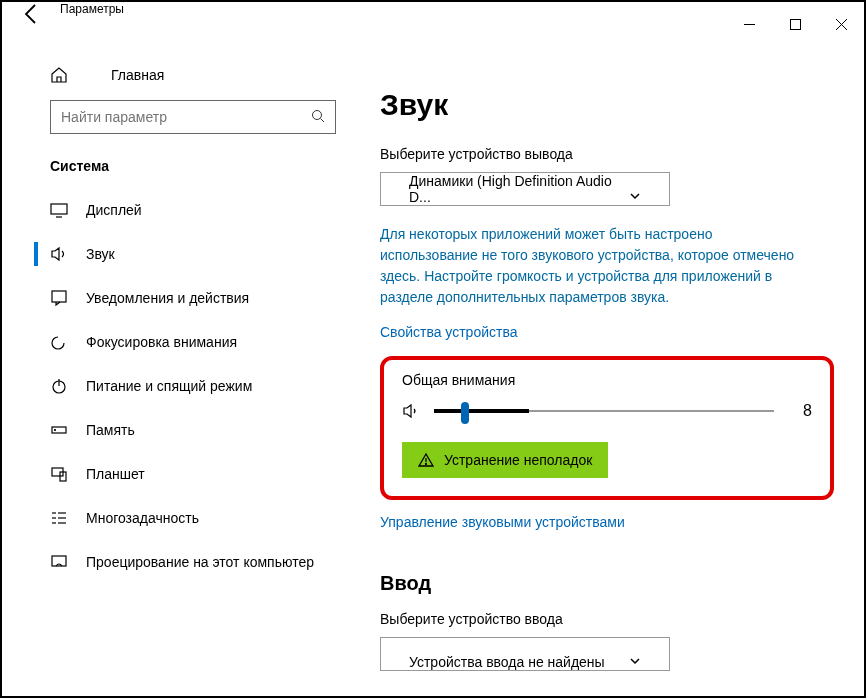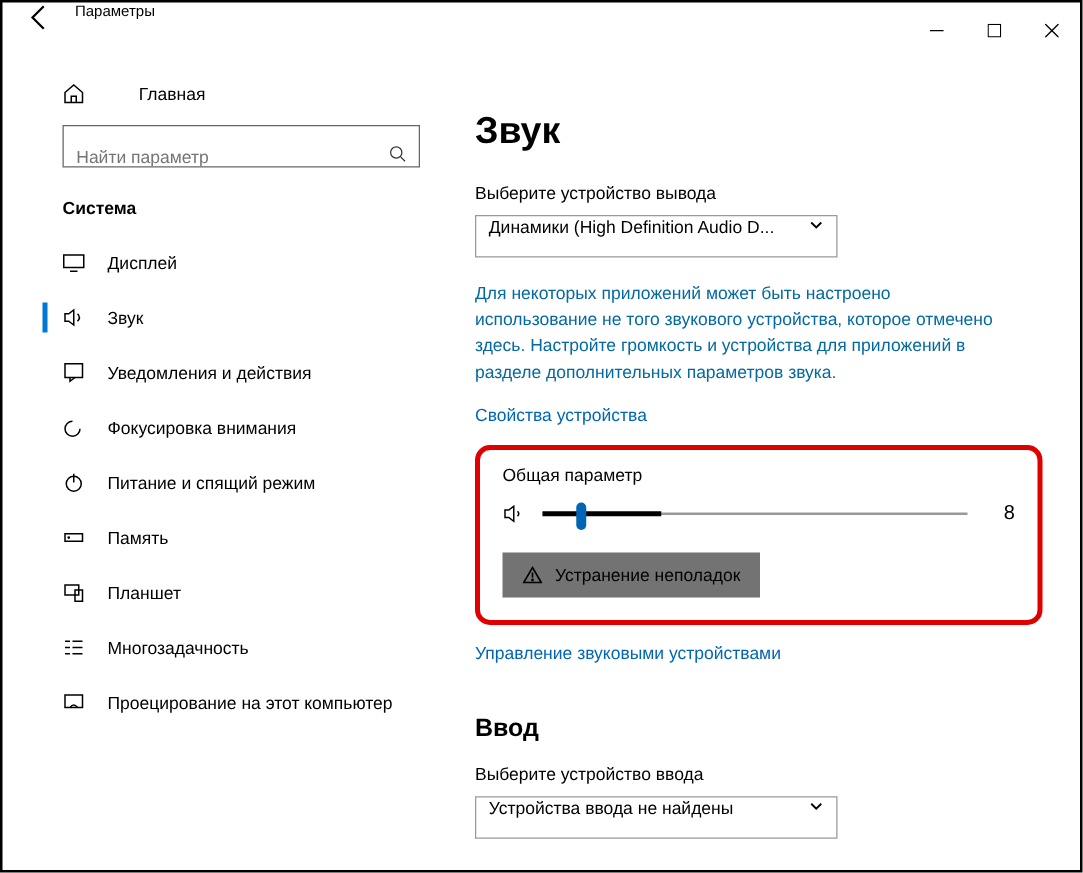--- a/index.html
+++ b/index.html
@@ -13,52 +13,52 @@
   .wc svg { width: 11px; height: 11px; stroke: #000; fill: none; stroke-width: 1; }
 
   .content { display: flex; height: calc(100% - 44px); }
 
   .sidebar { width: 352px; padding: 10px 0 0 0; position: relative; }
   .home { display: flex; align-items: center; padding: 10px 0 16px 48px; gap: 16px; cursor: pointer; }
   .home .icon { width: 18px; height: 18px; display: flex; align-items: center; justify-content: center; }
   .home .icon svg { width: 18px; height: 18px; stroke: #000; fill: none; stroke-width: 1.2; }
   .home .label { font-size: 14px; margin-left: 27px; }
 
-  .searchbox { margin: 0 18px 0 48px; border: 1px solid #666; height: 34px; display: flex; align-items: flex-end; padding: 0 10px; background: #fff; }
+  .searchbox { margin: 0 18px 0 48px; border: 1px solid #666; height: 34px; display: flex; align-items: center; padding: 0 10px; background: #fff; }
   .searchbox input { border: none; outline: none; flex: 1; font-size: 14px; color: #666; background: transparent; }
   .searchbox .sicon { font-size: 14px; color: #333; }
 
   .category { padding: 24px 0 14px 48px; font-size: 14px; font-weight: 600; color: #000; }
 
   .navlist { }
   .nav-item { display: flex; align-items: center; height: 44px; padding-left: 48px; gap: 18px; cursor: pointer; position: relative; }
   .nav-item .nicon { width: 18px; height: 18px; display: flex; align-items: center; justify-content: center; }
   .nav-item .nicon svg { width: 18px; height: 18px; stroke: #000; fill: none; stroke-width: 1.2; }
   .nav-item .nlabel { font-size: 14px; color: #000; }
   .nav-item.active::before { content: ""; position: absolute; left: 32px; top: 10px; bottom: 10px; width: 4px; background: #0078d4; }
 
   .main { flex: 1; padding: 42px 30px 0 26px; overflow: hidden; position: relative; }
   .h1 { font-size: 30px; font-weight: 600; margin-bottom: 24px; }
   .h2 { font-size: 20px; font-weight: 600; margin-bottom: 16px; margin-top: 6px; }
   .lbl { font-size: 14px; margin-bottom: 10px; color: #000; }
-  .select { width: 290px; height: 34px; border: 1px solid #999; display: flex; align-items: flex-start; justify-content: space-between; padding: 0 10px; font-size: 14px; cursor: pointer; background: #fff; margin-bottom: 18px; }
+  .select { width: 290px; height: 34px; border: 1px solid #999; display: flex; align-items: flex-end; justify-content: space-between; padding: 0 28px; font-size: 14px; cursor: pointer; background: #fff; margin-bottom: 18px; }
   .select .chev svg { width: 12px; height: 12px; stroke: #000; fill: none; stroke-width: 1.5; }
   .helptext { font-size: 14px; color: #0369a1; line-height: 1.5; margin-bottom: 16px; max-width: 420px; }
   .link { font-size: 14px; color: #0066b4; cursor: pointer; margin-bottom: 16px; display: block; }
 
   .highlight-box { border: 4px solid #e00000; border-radius: 12px; padding: 12px 18px 18px 18px; margin-bottom: 14px; }
   .sublbl { font-size: 14px; margin-bottom: 14px; color: #000; }
   .slider-row { display: flex; align-items: center; gap: 14px; margin-bottom: 22px; }
   .spk { width: 18px; height: 18px; }
   .spk svg { width: 18px; height: 18px; stroke: #000; fill: none; stroke-width: 1.2; }
   .track { flex: 1; height: 2px; background: #999; position: relative; }
   .track .fill { position: absolute; left: 0; top: -1px; height: 4px; width: 28%; background: #000; }
   .track .thumb { position: absolute; top: -8px; left: 8%; width: 8px; height: 22px; background: #0066b4; border-radius: 4px; }
   .valnum { width: 24px; text-align: right; font-size: 16px; color: #000; }
-  .tsbtn { display: inline-flex; align-items: center; gap: 10px; background: #737373; border: none; padding: 10px 16px; font-size: 14px; cursor: pointer; }
+  .tsbtn { display: inline-flex; align-items: center; gap: 10px; background: #84cc16; border: none; padding: 10px 16px; font-size: 14px; cursor: pointer; }
   .tsbtn svg { width: 16px; height: 16px; stroke: #000; fill: none; stroke-width: 1.3; }
 
   .sec-gap { height: 20px; }
 </style>
 </head>
 <body>
 
 <div class="titlebar">
   <div class="back">
     <svg viewBox="0 0 16 16">
@@ -214,21 +214,21 @@
       <span class="chev"><svg viewBox="0 0 12 12">
             <path d="M2 4 L6 8 L10 4"></path>
           </svg></span>
     </div>
 
     <div class="helptext">Для некоторых приложений может быть настроено использование не того звукового устройства, которое отмечено здесь. Настройте громкость и устройства для приложений в разделе дополнительных параметров звука.</div>
 
     <span class="link">Свойства устройства</span>
 
     <div class="highlight-box">
-      <div class="sublbl">Общая параметр</div>
+      <div class="sublbl">Общая внимания</div>
       <div class="slider-row">
         <span class="spk"><svg viewBox="0 0 18 18">
               <path d="M2 6 H5 L9 3 V15 L5 12 H2 Z"></path>
               <path d="M12 7 Q14 9 12 11"></path>
             </svg></span>
         <div class="track">
           <div class="fill"></div>
           <div class="thumb"></div>
         </div>
         <div class="valnum">8</div>

